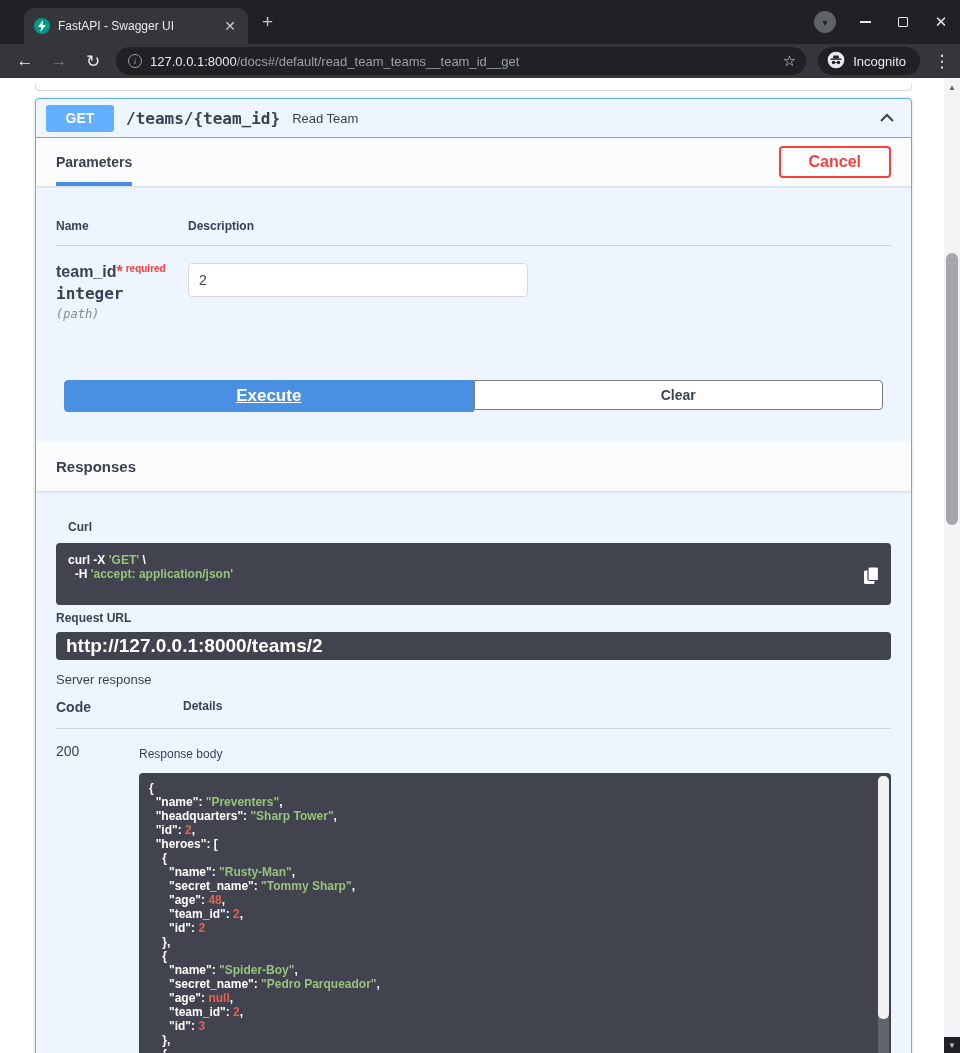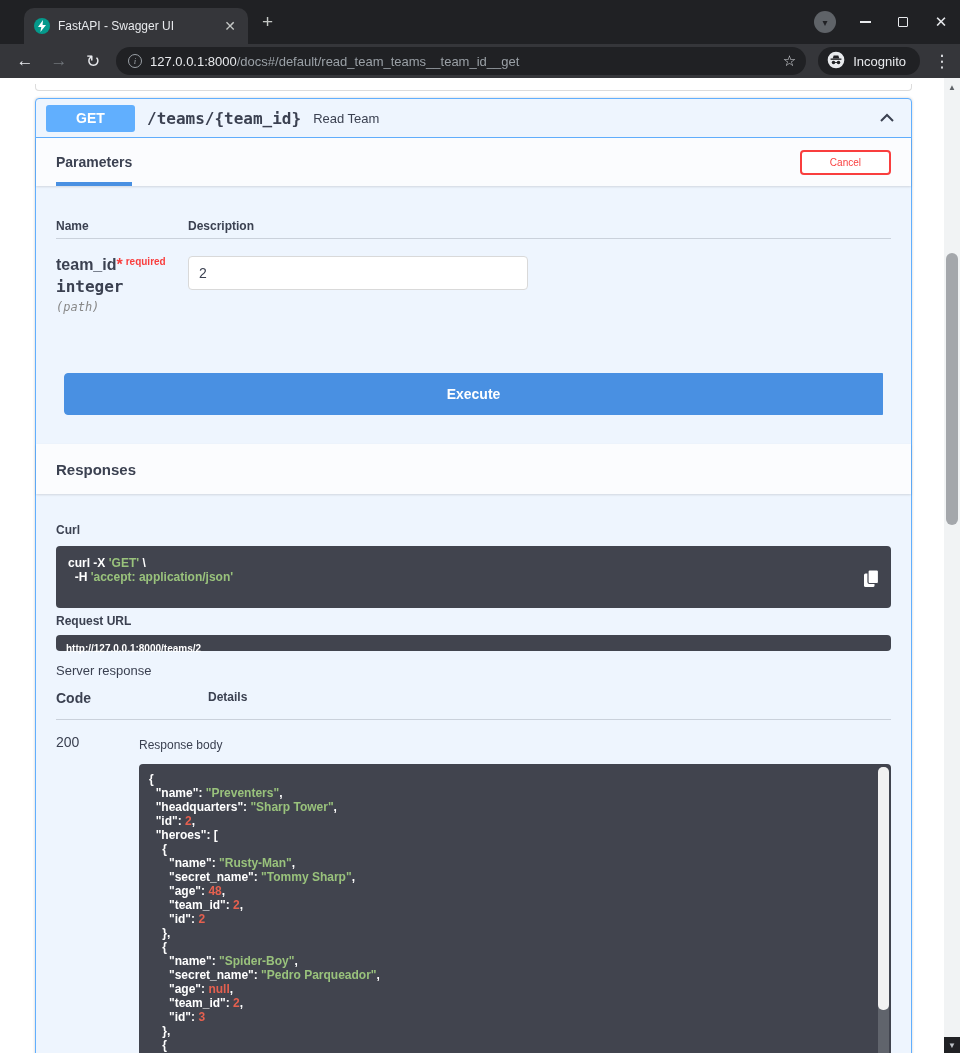--- a/index.html
+++ b/index.html
@@ -40,67 +40,67 @@
   
   .content { position:absolute; top:78px; left:0; width:944px; height:975px; background:#fff; overflow:hidden; }
   .prev-edge { position:absolute; top:6px; left:35px; width:877px; height:7px;
                border:1px solid #dcdcdc; border-top:none; border-radius:0 0 4px 4px; }
 
   .opblock { position:absolute; top:20px; left:35px; width:877px; background:#eef5fe;
              border:1px solid #61affe; border-radius:4px; box-shadow:0 0 3px rgba(0,0,0,.19); }
 
   .op-summary { display:flex; align-items:center; padding:5px 14px 5px 10px; height:39px;
                 border-bottom:1px solid #61affe; cursor:pointer; }
-  .method-badge { width:89px; height:27px; background:#61affe; border-radius:3px; color:#fff;
+  .method-badge { width:68px; height:27px; background:#61affe; border-radius:3px; color:#fff;
                   font-weight:bold; font-size:14px; display:flex; align-items:center; justify-content:center; }
   .op-path { font-family:"DejaVu Sans Mono", monospace; font-weight:bold; font-size:16px; color:#3b4151; margin-left:12px; }
   .op-desc { font-size:13px; color:#3b4151; margin-left:12px; }
   .chev { margin-left:auto; display:flex; align-items:center; }
 
   .section-header { background:#fbfcfe; box-shadow:0 1px 2px rgba(0,0,0,.12); display:flex;
                     align-items:center; justify-content:space-between; padding:0 20px; }
   .section-header.params { height:48px; }
   .section-header.resp { height:50px; }
   .param-tab { display:inline-flex; align-items:center; height:48px; border-bottom:4px solid #4990e2;
                padding-top:4px; font-size:14px; font-weight:bold; color:#3b4151; }
   .resp-title { font-size:15px; font-weight:bold; color:#3b4151; }
-  .cancel-btn { background:#fff; border:2px solid #f93e3e; color:#f93e3e; font-weight:normal; font-size:10px;
+  .cancel-btn { background:#fff; border:2px solid #f93e3e; color:#f93e3e; font-weight:bold; font-size:16px;
                 border-radius:4px; padding:5px 28px; cursor:pointer; font-family:inherit; }
 
   .params-container { padding:20px 20px 29px 20px; }
-  .tbl-head { display:flex; padding:13px 0 5px 0; border-bottom:1px solid rgba(59,65,81,.2);
+  .tbl-head { display:flex; padding:13px 0 12px 0; border-bottom:1px solid rgba(59,65,81,.2);
               font-size:12px; font-weight:bold; color:#3b4151; }
   .col-name { width:132px; flex:0 0 132px; }
   .param-row { display:flex; padding-top:17px; }
   .pname { font-size:16px; font-weight:bold; color:#3b4151; }
   .pstar { color:#f93e3e; }
   .preq { color:#f93e3e; font-size:10px; vertical-align:top; margin-left:3px; }
   .ptype { font-family:"DejaVu Sans Mono", monospace; font-size:16px; color:#3b4151; margin-top:3px; font-weight:bold; }
   .ploc { font-family:"DejaVu Sans Mono", monospace; font-size:12px; color:#888; font-style:italic; margin-top:4px; }
   .param-input { width:340px; height:34px; border:1px solid #d9d9d9; border-radius:4px; padding:0 10px;
                  font-size:14px; color:#3b4151; font-family:inherit; background:#fff; }
 
   .exec-row { display:flex; margin:59px 8px 0 8px; }
-  .exec-btn { flex:1; height:42px; background:#4990e2; border:1px solid #4990e2; color:#fff; font-weight:bold;
-              font-size:14px; border-radius:4px 0 0 4px; cursor:pointer; font-family:inherit; }
+  .exec-btn { flex:1; height:32px; background:#4990e2; border:1px solid #4990e2; color:#fff; font-weight:bold;
+              font-size:17px; border-radius:4px 0 0 4px; cursor:pointer; font-family:inherit;text-decoration:underline; }
   .clear-btn { flex:1; height:30px; background:#fff; border:1px solid #7a7a7a; color:#3b4151; font-weight:bold;
                font-size:14px; border-radius:0 4px 4px 0; cursor:pointer; font-family:inherit; }
 
   .responses-inner { padding:16px 20px 0 20px; }
   .small-label { font-size:12px; font-weight:bold; color:#3b4151; }
-  .curl-label { margin-top:13px; }
+  .curl-label { margin-top:13px;margin-left:12px; }
   .codeblock { background:#41444e; border-radius:4px; color:#fff;
                font-family:Liberation Sans, sans-serif; font-size:12px; line-height:14px; }
   .curl-block { margin-top:9px; padding:10px 12px; position:relative; min-height:62px; }
   .copy-btn { position:absolute; right:8px; top:20px; width:24px; height:24px; display:flex;
               align-items:center; justify-content:center; cursor:pointer; }
   .requrl-label { margin-top:6px; display:block; }
-  .requrl-block { margin-top:7px; padding:7px 10px; font-size:10px; font-weight:bold; height:16px; }
+  .requrl-block { margin-top:7px; padding:7px 10px; font-size:19px; font-weight:bold; height:28px; }
   .server-resp { margin-top:12px; font-size:13px; color:#3b4151; }
-  .resp-tbl-head { display:flex; margin-top:12px; padding-bottom:13px; border-bottom:1px solid rgba(59,65,81,.2); color:#3b4151;gap:25px; }
+  .resp-tbl-head { display:flex; margin-top:12px; padding-bottom:13px; border-bottom:1px solid rgba(59,65,81,.2); color:#3b4151; }
   .col-code { width:83px; flex:0 0 83px; }
   .code-head { font-size:14px; font-weight:bold; }
   .details-head { font-size:12px; font-weight:bold;padding-left:44px; }
   .resp-row { display:flex; padding-top:14px; }
   .status-code { font-size:14px; color:#3b4151; }
   .respbody-label { font-size:12px; color:#3b4151; padding-top:4px; margin-bottom:12px; }
   .respbody-block { position:relative; height:340px; padding:8px 24px 8px 10px; overflow:hidden; }
   .code-line { white-space:pre; font-weight:bold; }
   .tok-plain  { color:#ffffff; }
   .tok-string { color:#99c27c; }
@@ -204,20 +204,21 @@
             <div class="ptype">integer</div>
             <div class="ploc">(path)</div>
           </div>
           <div>
             <input class="param-input" type="text" value="2" style="">
           </div>
         </div>
 
         <div class="exec-row">
           <button class="exec-btn">Execute</button>
+          <button class="clear-btn">Clear</button>
         </div>
       </div>
 
       <div class="section-header resp">
         <span class="resp-title">Responses</span>
       </div>
 
       <div class="responses-inner">
         <div class="small-label curl-label">Curl</div>
         <div class="codeblock curl-block">

